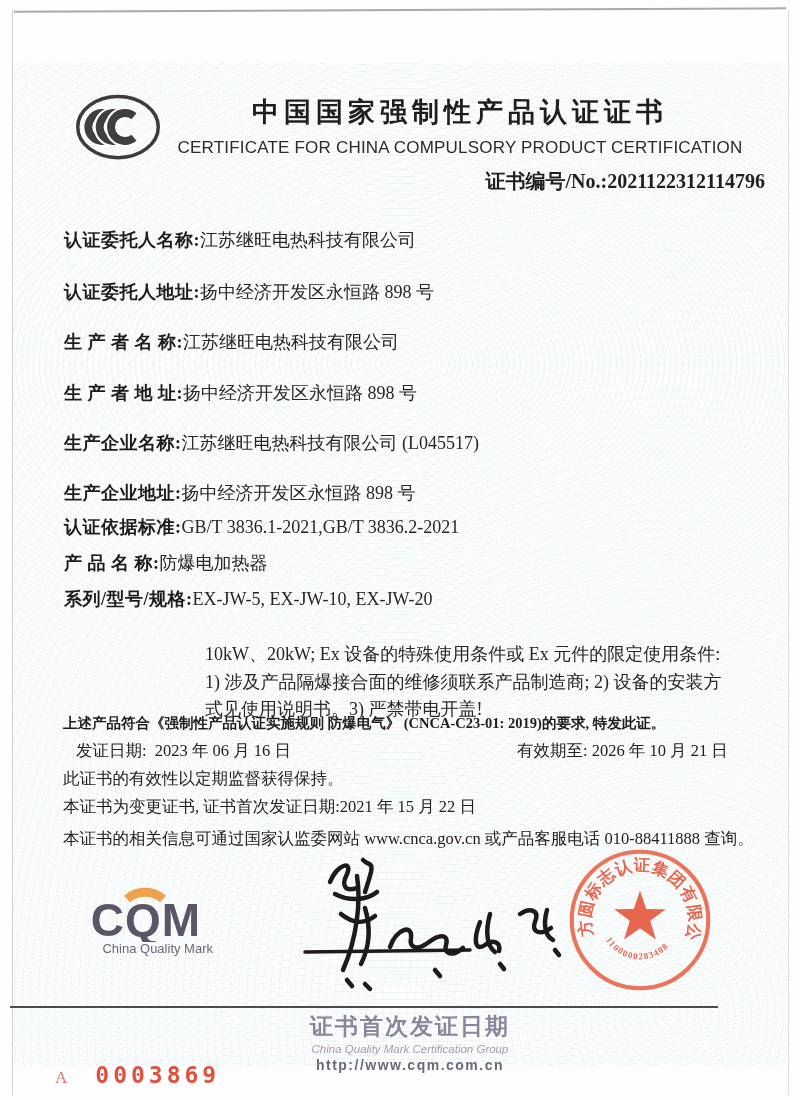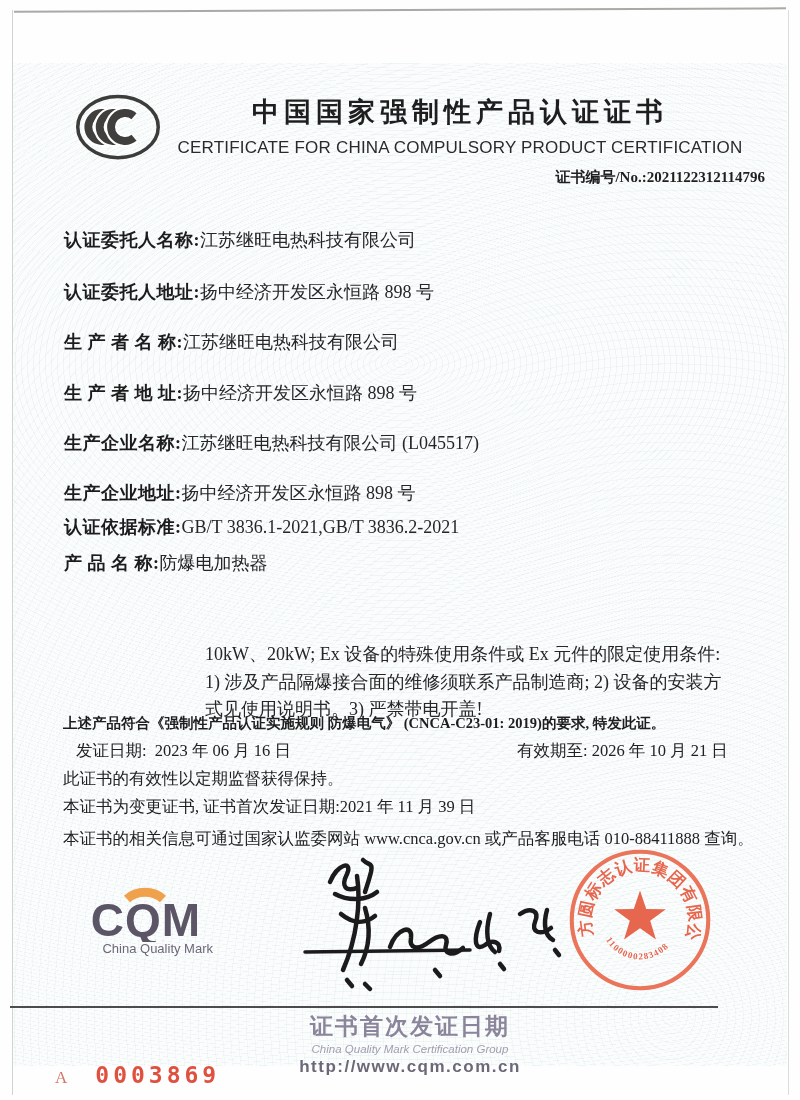--- a/index.html
+++ b/index.html
@@ -16,40 +16,40 @@
       repeating-radial-gradient(ellipse 850px 500px at 50% 30%, rgba(130,175,190,0.10) 0 1px, rgba(255,255,255,0) 1px 6px),
       repeating-radial-gradient(ellipse 700px 760px at 85% 95%, rgba(130,175,190,0.08) 0 1px, rgba(255,255,255,0) 1px 8px),
       #fbfdfd; }
 
   .abs { position:absolute; }
 
   
   .ccc-logo { left:70px; top:92px; }
   .title-cn { left:180px; top:94px; width:560px; text-align:center; font-size:27px; font-weight:bold; letter-spacing:5px; color:#1e1e1e; }
   .title-en { left:150px; top:138px; width:620px; text-align:center; font-family:"Liberation Sans","DejaVu Sans",sans-serif; font-size:17px; color:#2a2a2a; letter-spacing:0.2px; }
-  .cert-no { left:400px; top:168px; width:365px; text-align:right; font-size:15px; font-weight:bold; color:#1f1f1f; }
+  .cert-no { left:400px; top:168px; width:365px; text-align:right; font-size:20px; font-weight:bold; color:#1f1f1f; }
 
   
   .row { left:64px; width:700px; font-size:18px; white-space:nowrap; }
   .row .lbl { font-weight:bold; color:#1c1c1c; letter-spacing:0.5px; }
   .row .val { color:#262626; }
   .spec { left:205px; width:560px; font-size:18px; color:#262626; white-space:nowrap; }
   .statement { left:63px; width:700px; font-size:14.5px; font-weight:600; color:#1e1e1e; white-space:nowrap; }
   .dateline { font-size:16.5px; color:#212121; white-space:nowrap; }
   .note { left:63px; width:710px; font-size:16.5px; color:#212121; white-space:nowrap; }
 
   
   .cqm-sub { left:78px; top:941px; width:135px; text-align:right; font-family:"Liberation Sans","DejaVu Sans",sans-serif; font-size:13px; color:#6d6879; }
   .stamp { left:566px; top:846px; width:148px; height:148px; opacity:0.92; }
 
   .footer-rule { left:10px; top:1006px; width:708px; height:2px; background:#4c4c4c; }
   .footer { left:240px; top:1011px; width:340px; text-align:center; font-family:"Liberation Sans","DejaVu Sans",sans-serif; }
   .footer .org-cn { font-size:23px; font-weight:bold; color:#8b859b; letter-spacing:2px; }
   .footer .org-en { font-size:11.5px; color:#a29db0; margin-top:1px;font-style:italic; }
-  .footer .url { font-size:17px; font-weight:bold; color:#6d6878; letter-spacing:1.5px; margin-top:2px; }
+  .footer .url { font-size:14px; font-weight:bold; color:#6d6878; letter-spacing:1.5px; margin-top:2px; }
 
   .serial { left:55px; top:1062px; white-space:nowrap; }
   .serial .pre { font-size:17px; color:#d97468; margin-right:28px; }
   .serial .num { font-family:"DejaVu Sans Mono","Liberation Mono",monospace; font-size:23px; font-weight:bold; letter-spacing:4px; color:#e0503f; }
 </style>
 </head>
 <body>
 
 <div class="paper">
   <div class="guilloche"></div>
@@ -72,32 +72,33 @@
   <div class="abs cert-no">证书编号/No.:2021122312114796</div>
 
   <div class="abs row" style="top:228px"><span class="lbl">认证委托人名称:</span><span class="val">江苏继旺电热科技有限公司</span></div>
   <div class="abs row" style="top:280px"><span class="lbl">认证委托人地址:</span><span class="val">扬中经济开发区永恒路 898 号</span></div>
   <div class="abs row" style="top:330px"><span class="lbl">生 产 者 名 称:</span><span class="val">江苏继旺电热科技有限公司</span></div>
   <div class="abs row" style="top:381px"><span class="lbl">生 产 者 地 址:</span><span class="val">扬中经济开发区永恒路 898 号</span></div>
   <div class="abs row" style="top:431px"><span class="lbl">生产企业名称:</span><span class="val">江苏继旺电热科技有限公司 (L045517)</span></div>
   <div class="abs row" style="top:481px"><span class="lbl">生产企业地址:</span><span class="val">扬中经济开发区永恒路 898 号</span></div>
   <div class="abs row" style="top:515px"><span class="lbl">认证依据标准:</span><span class="val">GB/T 3836.1-2021,GB/T 3836.2-2021</span></div>
   <div class="abs row" style="top:551px"><span class="lbl">产 品 名 称:</span><span class="val">防爆电加热器</span></div>
+  <div class="abs row" style="top:587px"><span class="lbl">系列/型号/规格:</span><span class="val">EX-JW-5, EX-JW-10, EX-JW-20</span></div>
 
   <div class="abs spec" style="top:642px">10kW、20kW; Ex 设备的特殊使用条件或 Ex 元件的限定使用条件:</div>
   <div class="abs spec" style="top:670px">1) 涉及产品隔爆接合面的维修须联系产品制造商; 2) 设备的安装方</div>
   <div class="abs spec" style="top:697px">式见使用说明书。3) 严禁带电开盖!</div>
 
   <div class="abs statement" style="top:714px">上述产品符合《强制性产品认证实施规则 防爆电气》 (CNCA-C23-01: 2019)的要求, 特发此证。</div>
 
   <div class="abs dateline" style="left:76px; top:740px;"><span class="lbl">发证日期:</span>&nbsp;&nbsp;<span>2023 年 06 月 16 日</span></div>
   <div class="abs dateline" style="left:517px; top:740px;"><span class="lbl">有效期至:</span>&nbsp;<span>2026 年 10 月 21 日</span></div>
 
   <div class="abs note" style="top:768px">此证书的有效性以定期监督获得保持。</div>
-  <div class="abs note" style="top:796px">本证书为变更证书, 证书首次发证日期:2021 年 11 月 39 日</div>
+  <div class="abs note" style="top:796px">本证书为变更证书, 证书首次发证日期:2021 年 15 月 22 日</div>
   <div class="abs note" style="top:828px">本证书的相关信息可通过国家认监委网站 www.cnca.gov.cn 或产品客服电话 010-88411888 查询。</div>
 
   <svg class="abs" style="left:80px; top:884px;" width="132" height="58" viewBox="0 0 132 58">
     <path d="M47,15 A24,20 0 0 1 83,15" fill="none" stroke="#f0a14c" stroke-width="9"></path>
     <text x="66" y="52" text-anchor="middle" font-family="Liberation Sans, DejaVu Sans, sans-serif" font-size="46" font-weight="bold" fill="#5b5566" letter-spacing="1">CQM</text>
   </svg>
   <div class="abs cqm-sub">China Quality Mark</div>
 
   <svg class="abs" style="left:285px; top:852px;" width="300" height="145" viewBox="0 0 300 145">
     <g fill="none" stroke="#1b1b1b" stroke-width="4.5" stroke-linecap="round" stroke-linejoin="round">

